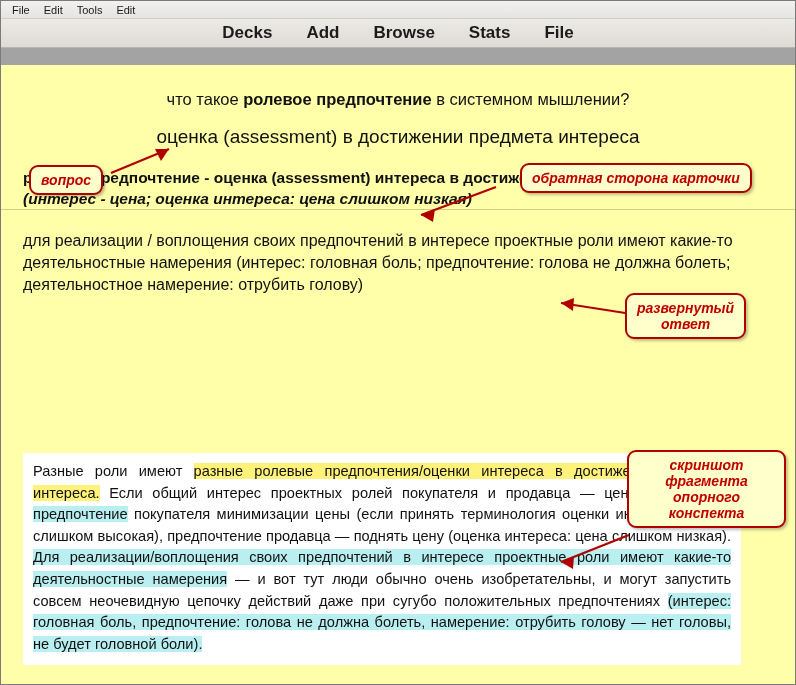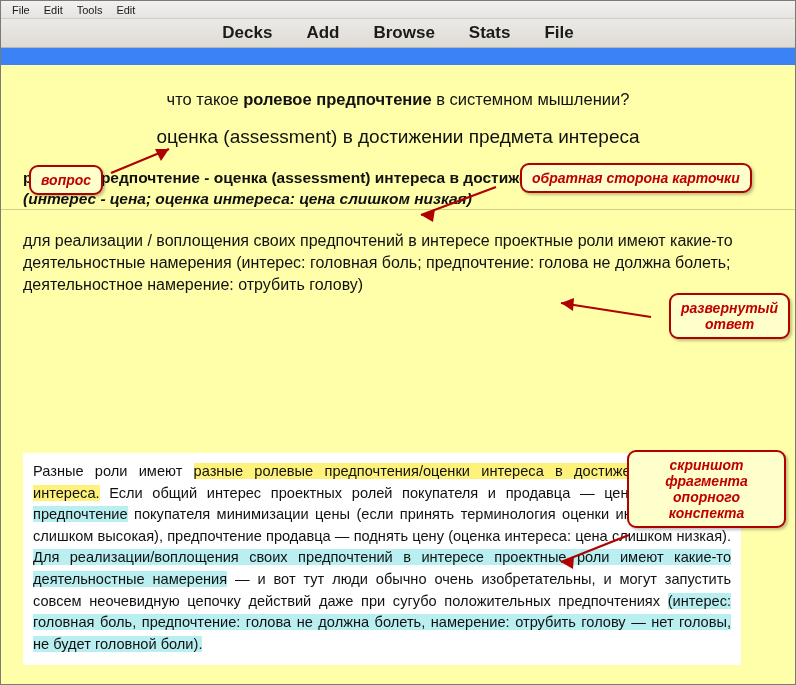--- a/index.html
+++ b/index.html
@@ -12,21 +12,21 @@
     font-family: "Liberation Sans", sans-serif;
     background: #ffffff;
     overflow: hidden;
   }
   .app {
     position: relative;
     width: 796px;
     height: 685px;
     box-sizing: border-box;
     border: 1px solid #7a7a7a;
-    background: #3b82f6;
+    background: #a3a3a3;
     overflow: hidden;
   }
   
   .menubar {
     height: 17px;
     background: linear-gradient(#f2f1f0, #e6e4e1);
     border-bottom: 1px solid #cfcdc9;
     display: flex;
     align-items: center;
     padding-left: 4px;
@@ -134,21 +134,21 @@
     font-style: italic;
     font-size: 14px;
     text-align: center;
     padding: 5px 10px;
     box-shadow: 2px 2px 3px rgba(0,0,0,0.25);
     line-height: 1.15;
     white-space: pre-line;
   }
   .c-q      { left: 28px;  top: 100px; }
   .c-back   { left: 519px; top: 98px;  }
-  .c-full   { left: 668px; top: 228px; }
+  .c-full   { left: 624px; top: 228px; }
   .c-shot   { left: 626px; top: 385px; width: 159px; box-sizing: border-box; }
   svg.arrows {
     position: absolute;
     left: 0; top: 0;
     width: 796px; height: 685px;
     pointer-events: none;
   }
 </style>
 </head>
 <body>

